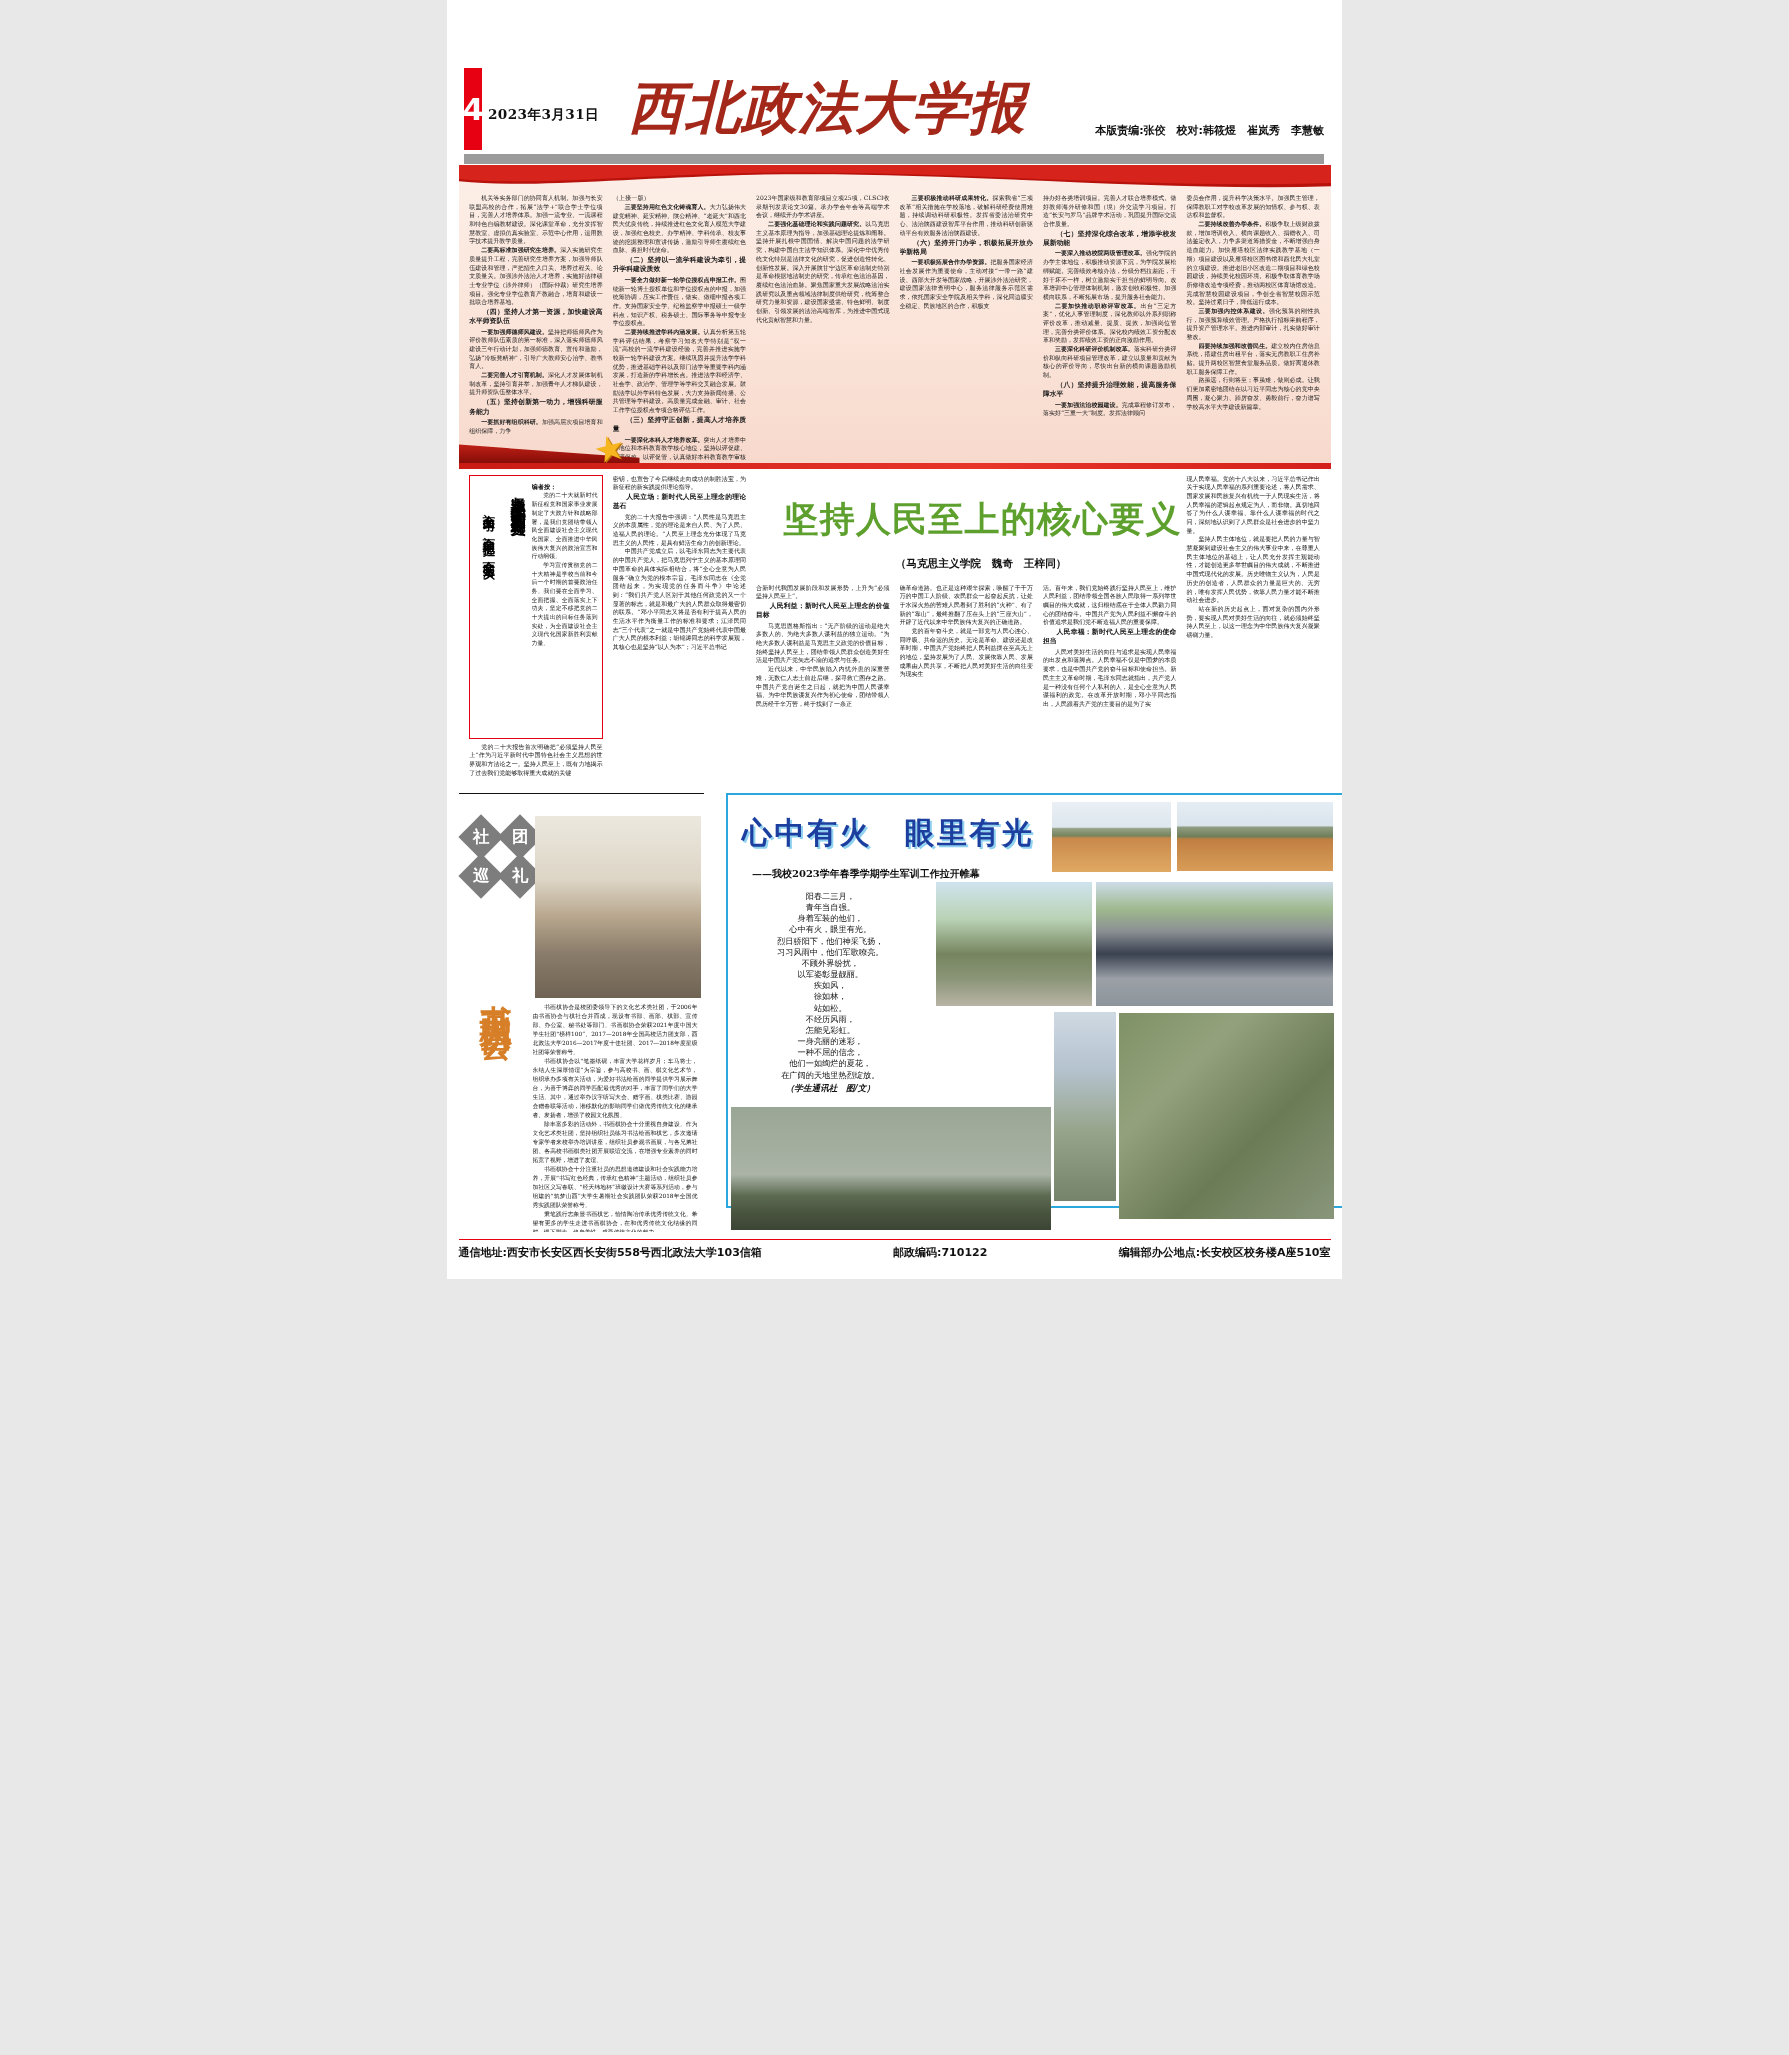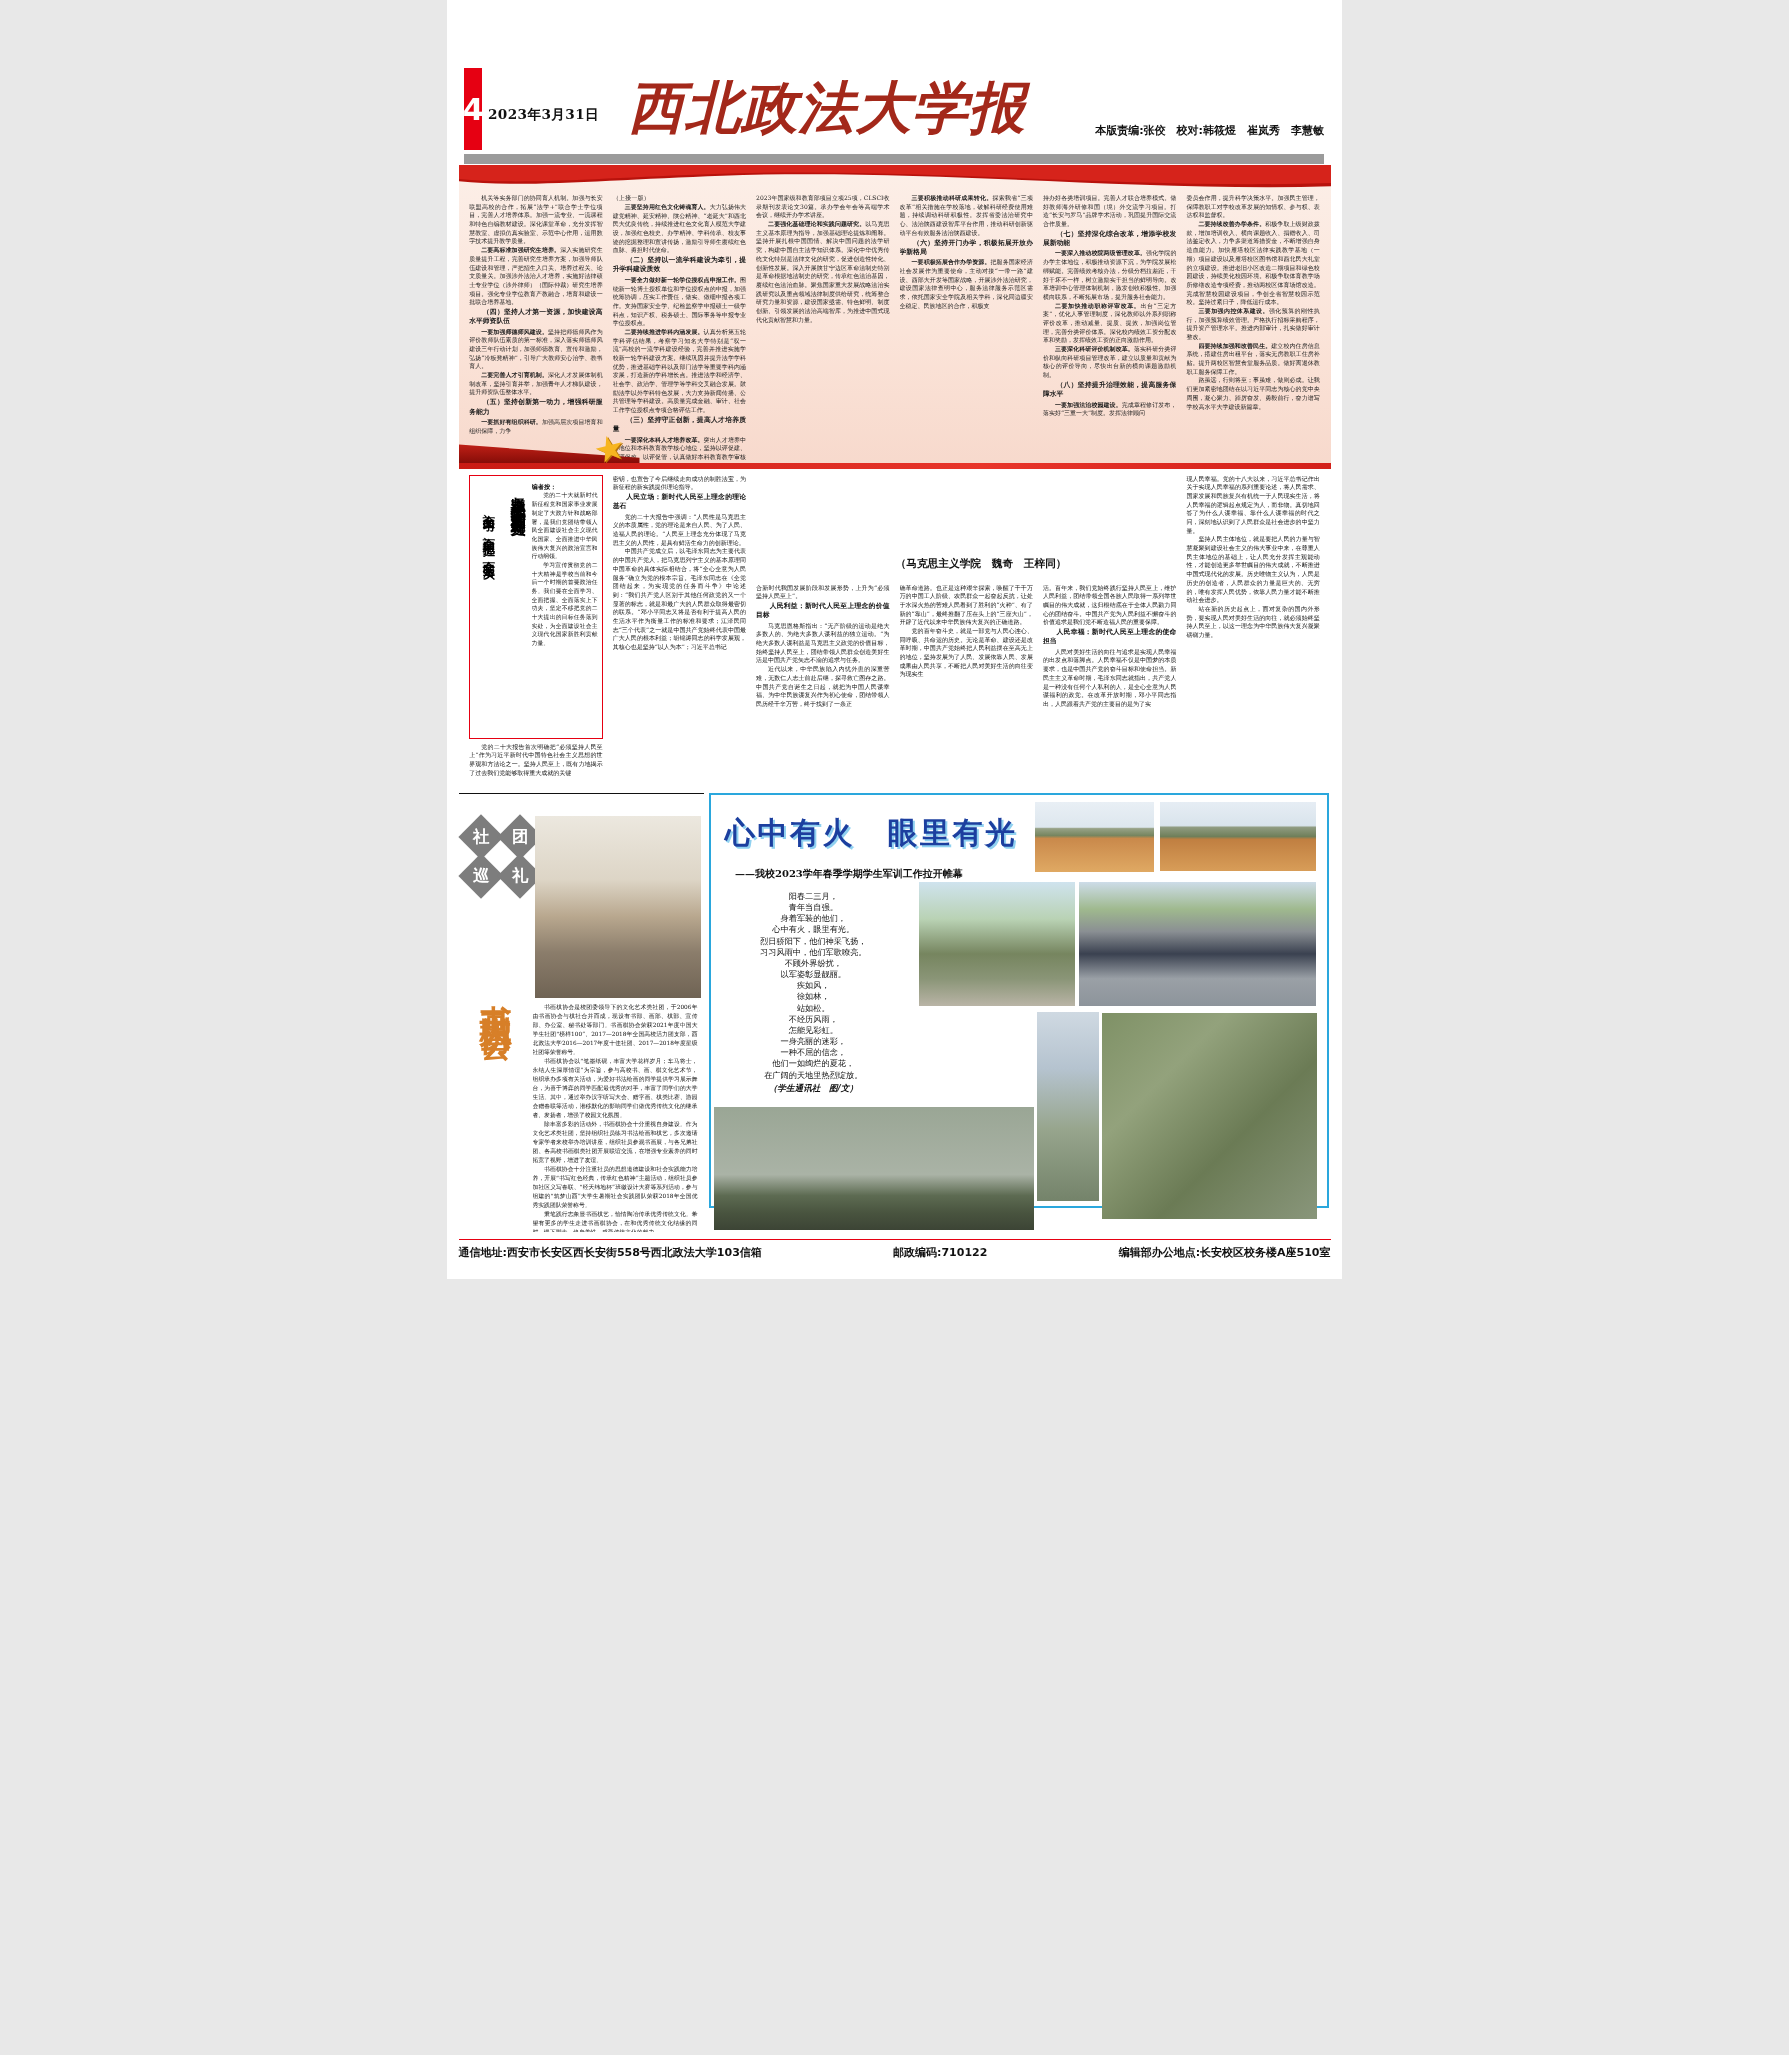--- a/index.html
+++ b/index.html
@@ -54,21 +54,21 @@
   .diamond{position:absolute;width:32px;height:32px;background:#7d7d7d;transform:rotate(45deg);
            display:flex;align-items:center;justify-content:center;}
   .diamond span{transform:rotate(-45deg);color:#fff;font-size:16.4px;font-weight:bold;}
   .club-photo{position:absolute;left:76px;top:22px;width:166px;height:182px;
               background:linear-gradient(180deg,#ece8df 0%,#ddd5c6 35%,#b9a88f 55%,#8b7d6b 75%,#6f6354 100%);}
   .club-vtitle{position:absolute;left:15.6px;top:186px;height:247px;writing-mode:vertical-rl;text-orientation:upright;
                font-size:32px;font-weight:bold;color:#d77f28;letter-spacing:5.8px;}
   .club-text{position:absolute;left:74px;top:209px;width:165px;height:229px;overflow:hidden;
              font-size:5.8px;line-height:1.55;text-align:justify;}
   
-  .mil{position:absolute;left:262px;top:793px;width:620px;height:415px;border:2.1px solid #2aa7dd;
+  .mil{position:absolute;left:279px;top:793px;width:620px;height:415px;border:2.1px solid #2aa7dd;
        box-sizing:border-box;background:#fff;padding-left:20px;}
   .mil-title{position:absolute;left:14px;top:18px;font-size:30px;font-weight:bold;color:#1c3f9f;
              letter-spacing:2.5px;white-space:nowrap;text-shadow:2.1px 2.1px 0 #90d1f0;
              font-family:"DejaVu Sans","Liberation Sans",sans-serif;}
   .mil-sub{position:absolute;left:24px;top:72px;font-size:10px;font-weight:bold;}
   .poem{position:absolute;left:5.8px;top:96px;width:193px;text-align:center;font-size:8.2px;line-height:1.36;}
   .poem div{white-space:nowrap;}
   .poem .credit{font-weight:bold;margin-top:2.5px;font-size:8.6px;font-style:italic;}
   .ph{position:absolute;}
   .ph-gym1{left:324px;top:7.4px;width:119px;height:70px;
@@ -150,20 +150,21 @@
         <p class="para"><b class="lead">四要持续加强和改善民生。</b><span>建立校内住房信息系统，搭建住房出租平台，落实无房教职工住房补贴。提升两校区智慧食堂服务品质。做好离退休教职工服务保障工作。</span></p>
         <p class="para"><span>路虽远，行则将至；事虽难，做则必成。让我们更加紧密地团结在以习近平同志为核心的党中央周围，凝心聚力、踔厉奋发、勇毅前行，奋力谱写学校高水平大学建设新篇章。</span></p>
       </div>
     </div>
     <div class="star-band"></div>
     <span class="gold-star">★</span>
     <div class="bottom-ribbon"></div>
   </div>
 
   <div class="feature">
+    <div class="feature-title">坚持人民至上的核心要义</div>
     <div class="feature-byline">（马克思主义学院　魏奇　王梓同）</div>
     <div class="feature-cols">
       <div class="fcol">
         <div class="edit-box">
           <div class="vtitle side">全面学习、全面把握、全面落实</div>
           <div class="vtitle main">坚定不移把党的二十大精神落到实处</div>
           <div class="edit-text">
             <p class="edit-label">编者按：</p>
             <p class="para">党的二十大就新时代新征程党和国家事业发展制定了大政方针和战略部署，是我们党团结带领人民全面建设社会主义现代化国家、全面推进中华民族伟大复兴的政治宣言和行动纲领。</p>
             <p class="para">学习宣传贯彻党的二十大精神是学校当前和今后一个时期的首要政治任务。我们要在全面学习、全面把握、全面落实上下功夫，坚定不移把党的二十大提出的目标任务落到实处，为全面建设社会主义现代化国家新胜利贡献力量。</p>

